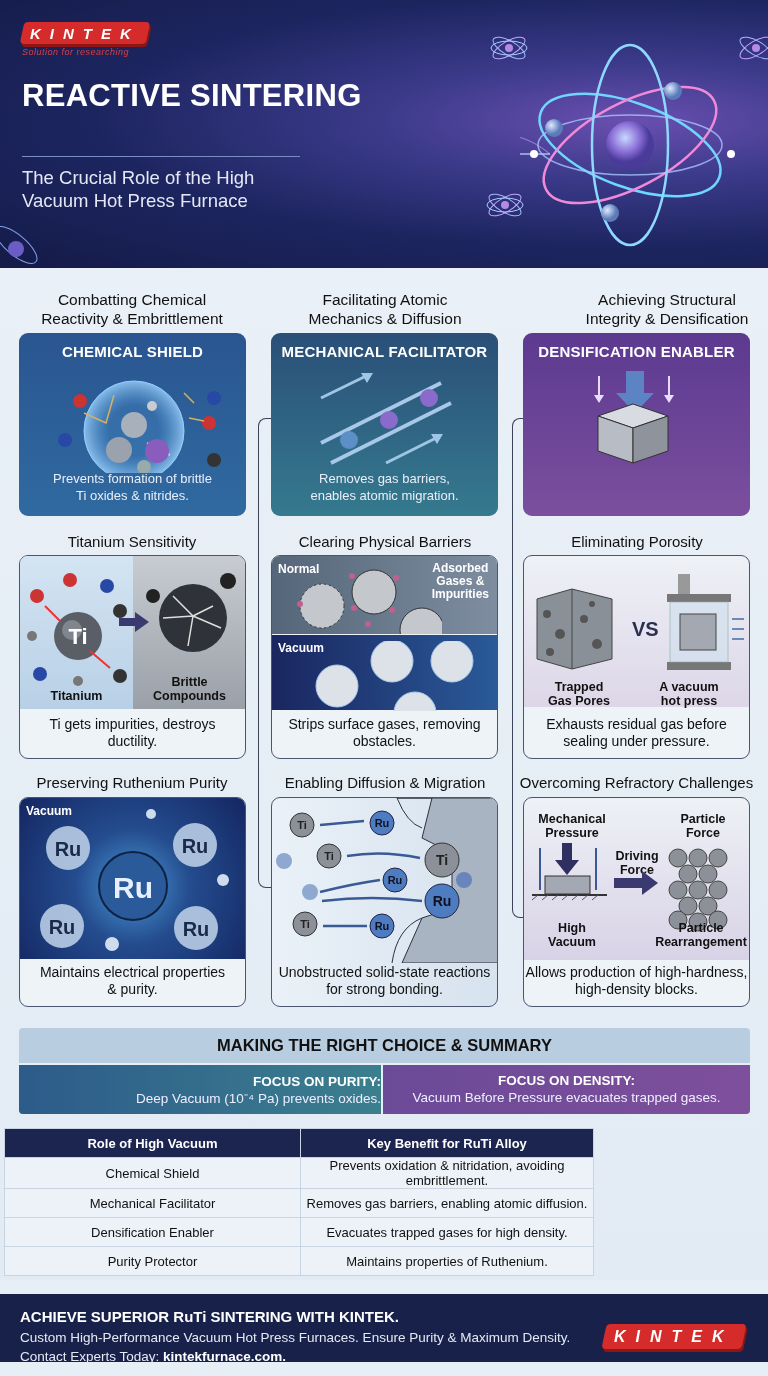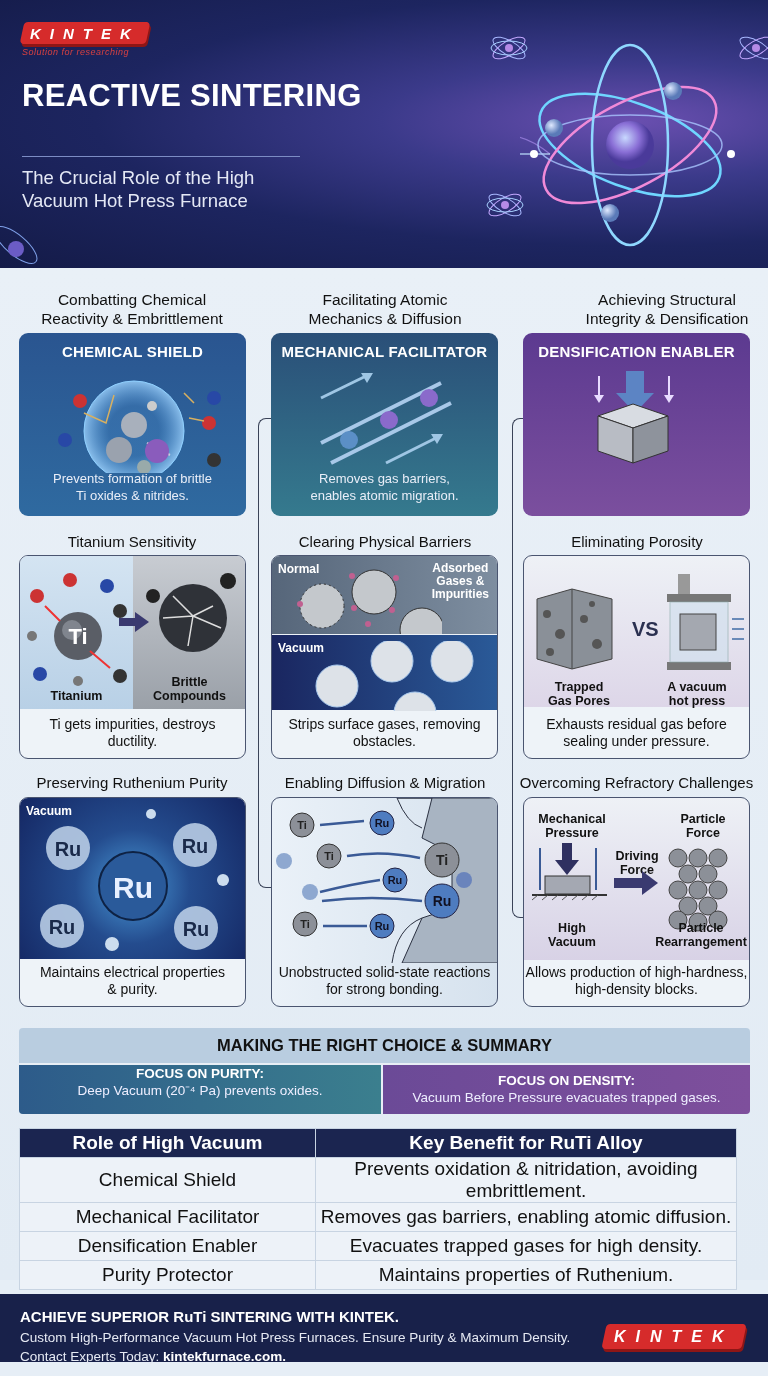--- a/index.html
+++ b/index.html
@@ -19,25 +19,25 @@
 .topcard .ct{font-weight:bold;font-size:15px;margin-top:10px;letter-spacing:.2px}
 .topcard .cd{position:absolute;left:0;right:0;bottom:12px;font-size:13px;line-height:17px;color:#e9eef8}
 .card{position:absolute;border:1.5px solid #4a5570;border-radius:9px;background:#eef3f8;overflow:hidden}
 .card .pic{position:absolute;left:0;top:0;right:0}
 .card .cap{position:absolute;left:0;right:0;bottom:8px;text-align:center;font-size:14px;line-height:17px;color:#111}
 .sub-title{position:absolute;text-align:center;font-weight:normal;font-size:15px;color:#111}
 .connector{position:absolute;border:1.5px solid #3a4358;border-right:none;border-radius:8px 0 0 8px}
 .summary{position:absolute;left:19px;top:1028px;width:731px;height:86px;border-radius:4px;overflow:hidden;background:#b9cde0}
 .sum-head{height:35px;text-align:center;font-weight:bold;font-size:16.5px;line-height:35px;color:#111}
 .sum-row{display:flex;height:51px;border-top:2px solid #e8eef5}
-.sum-l{flex:0 0 364px;background:linear-gradient(90deg,#2d5b8a,#3b7f8e);color:#fff;text-align:center;padding-top:1px;border-right:2px solid #e8eef5}
+.sum-l{flex:0 0 364px;background:linear-gradient(90deg,#2d5b8a,#3b7f8e);color:#fff;text-align:right;padding-top:9px;border-right:2px solid #e8eef5}
 .sum-r{flex:1;background:linear-gradient(90deg,#6b4a97,#7e4f9c);color:#fff;text-align:center;padding-top:8px}
 .sum-l b,.sum-r b{display:block;font-size:13.5px}
 .sum-l span,.sum-r span{font-size:13.5px;color:#eef}
-table{position:absolute;left:19px;top:1128px;width:718px;border-collapse:collapse;font-size:19px}
+table{position:absolute;left:4px;top:1128px;width:590px;border-collapse:collapse;font-size:13px}
 th{background:#1b2550;color:#fff;height:29px;font-weight:bold;border:1px solid #c8d4e2}
 td{background:#edf2f8;height:29px;text-align:center;border:1px solid #c8d4e2;color:#111}
 .footer{position:absolute;left:0;top:1294px;width:768px;height:68px;background:#18214a}
 .f1{position:absolute;left:20px;top:14px;color:#fff;font-weight:bold;font-size:15px}
 .f2{position:absolute;left:20px;top:36px;color:#e5e9f3;font-size:13.5px}
 .f3{position:absolute;left:20px;top:55px;color:#e5e9f3;font-size:13.5px}
 .f3 b{color:#fff}
 .flogo{position:absolute;left:604px;top:30px;width:140px;height:25px;background:#d62b2b;border-radius:4px;transform:skewX(-12deg);box-shadow:2px 3px 0 #8e1616;display:flex;align-items:center;justify-content:center}
 .flogo span{color:#fff;font-weight:bold;font-style:italic;letter-spacing:10px;font-size:16px;transform:skewX(12deg)}
 .lbl{position:absolute;font-weight:bold;font-size:12.5px;line-height:14px;text-align:center;color:#111}
@@ -283,21 +283,21 @@
       <rect x="135" y="20" width="64" height="8" fill="#777"></rect>
       <rect x="135" y="88" width="64" height="8" fill="#777"></rect>
     <rect x="138" y="28" width="58" height="60" fill="#cfe0ee" opacity=".6" stroke="#8aa"></rect>
       <rect x="148" y="40" width="36" height="36" fill="#a4a8b0" stroke="#444"></rect>
     <path d="M200 45 L212 45 M200 55 L212 55 M200 65 L212 65" stroke="#6a8ab8" stroke-width="2"></path>
   </svg>
   <div class="lbl" style="left:10px;top:124px;width:90px">
       <div>Trapped</div>
       <div>Gas Pores</div>
     </div>
-  <div class="lbl" style="left:128px;top:124px;width:90px">
+  <div class="lbl" style="left:120px;top:124px;width:90px">
       <div>A vacuum</div>
       <div>hot press</div>
     </div>
   <div class="cap">
       <div>Exhausts residual gas before</div>
       <div>sealing under pressure.</div>
     </div>
 </div>
 
 <div class="sub-title" style="left:18px;top:774px;width:228px">Preserving Ruthenium Purity</div>
@@ -418,21 +418,21 @@
     </div>
   <div class="cap">
       <div>Allows production of high-hardness,</div>
       <div>high-density blocks.</div>
     </div>
 </div>
 
 <div class="summary">
   <div class="sum-head">MAKING THE RIGHT CHOICE &amp; SUMMARY</div>
   <div class="sum-row">
-    <div class="sum-l"><b>FOCUS ON PURITY:</b><span>Deep Vacuum (20⁻⁴ Pa) prevents oxides.</span></div>
+    <div class="sum-l"><b>FOCUS ON PURITY:</b><span>Deep Vacuum (10⁻⁴ Pa) prevents oxides.</span></div>
     <div class="sum-r"><b>FOCUS ON DENSITY:</b><span>Vacuum Before Pressure evacuates trapped gases.</span></div>
   </div>
 </div>
 
 <table>
   <thead>
       <tr>
     <th style="width:296px">Role of High Vacuum</th>
     <th>Key Benefit for RuTi Alloy</th>
   </tr>

